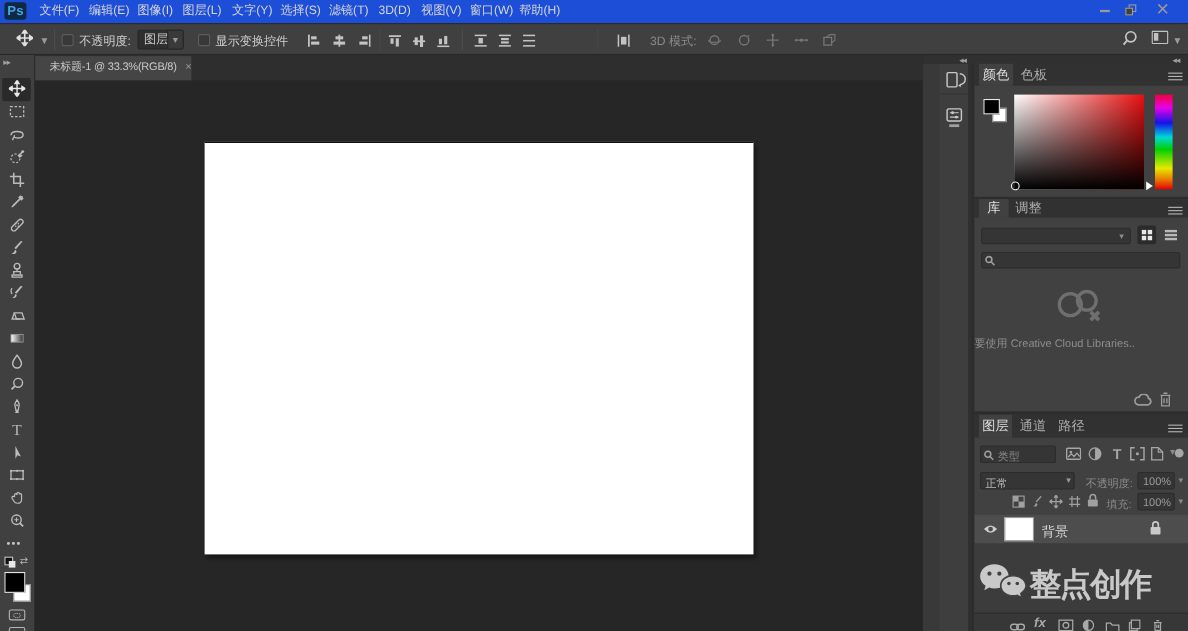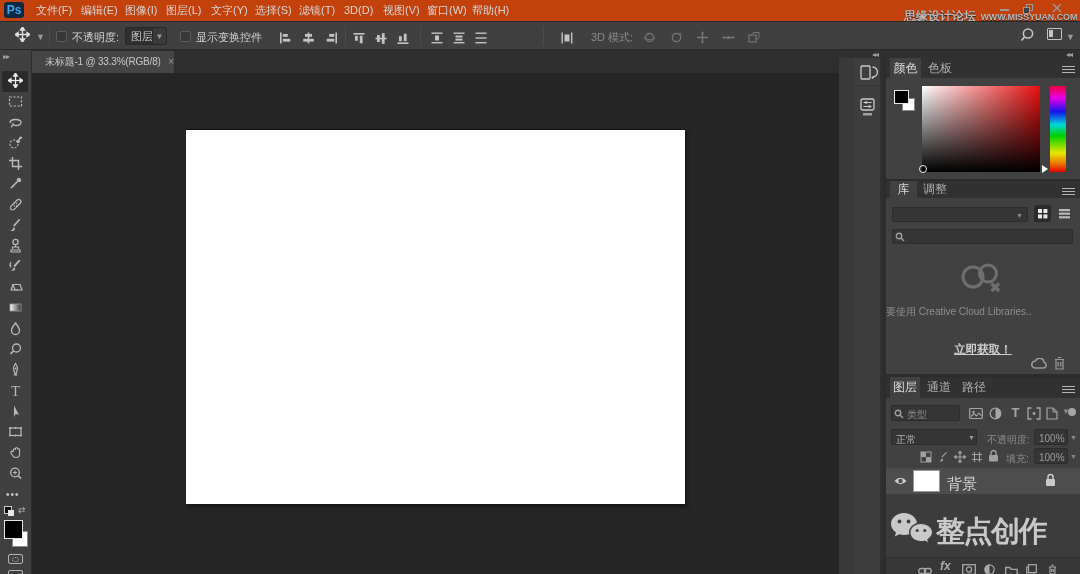--- a/index.html
+++ b/index.html
@@ -1,20 +1,20 @@
 <!DOCTYPE html>
 <html><head>
 <meta charset="utf-8">
 <style>
   * { margin:0; padding:0; box-sizing:border-box; }
   html,body { width:1080px; height:574px; overflow:hidden; background:#2c2c2c;
     font-family:"Liberation Sans", sans-serif; }
   #app { position:relative; width:1080px; height:574px; }
   
-  #menubar { position:absolute; left:0; top:0; width:1080px; height:21px; background:#c2410c; }
+  #menubar { position:absolute; left:0; top:0; width:1080px; height:21px; background:#1d4ed8; }
   #menubar .mi { position:absolute; top:0; height:21px; line-height:21px; font-size:11px; color:#d6d6d6; }
   #pslogo { position:absolute; left:4px; top:2px; width:20px; height:16px; border-radius:3px;
     background:#0d2a42; color:#42a3e8; font-size:12px; font-weight:bold; text-align:center; line-height:16px; }
   
   #wm1 { position:absolute; top:6px; left:904px; color:#b9b9b9; text-shadow:0 1px 1px #222;
          font-weight:bold; white-space:nowrap; }
   
   #optbar { position:absolute; left:0; top:21px; width:1080px; height:29px; background:#404040;
     border-top:1px solid #292929; border-bottom:1px solid #282828; }
   #optbar .t { position:absolute; font-size:11px; color:#cfcfcf; top:8px; }
@@ -65,21 +65,20 @@
     <div class="mi" style="left:383px">视图(V)</div>
     <div class="mi" style="left:427px">窗口(W)</div>
     <div class="mi" style="left:472px">帮助(H)</div>
     <div style="position:absolute; left:1000px; top:9px; width:9px; height:2px; background:#9a9a9a;"></div>
     <div style="position:absolute; left:1026px; top:4px; width:7px; height:7px; border:1px solid #9a9a9a;"></div>
     <div style="position:absolute; left:1023px; top:7px; width:7px; height:7px; border:1px solid #9a9a9a; background:#404040;"></div>
     <svg style="position:absolute; left:1052px; top:3px;" width="10" height="10" viewBox="0 0 10 10">
         <path d="M1 1 L9 9 M9 1 L1 9" stroke="#9a9a9a" stroke-width="1.4"></path>
       </svg>
   </div>
-  <div id="wm1"><span style="font-size:12px;">思缘设计论坛</span> <span style="font-size:9px;letter-spacing:-0.1px;">WWW.MISSYUAN.COM</span></div>
 
   <div id="optbar">
     <div style="position:absolute; left:15px; top:5px;">
       <svg width="15" height="15" viewBox="0 0 15 15">
         <g stroke="#e0e0e0" stroke-width="1.4" fill="#e0e0e0">
           <line x1="7.5" y1="1" x2="7.5" y2="14"></line>
             <line x1="1" y1="7.5" x2="14" y2="7.5"></line>
           <path d="M7.5 0 L5.5 3 h4 Z"></path>
             <path d="M7.5 15 L5.5 12 h4 Z"></path>
           <path d="M0 7.5 L3 5.5 v4 Z"></path>
@@ -439,21 +438,20 @@
         </svg>
 
       <svg style="position:absolute; left:73px; top:64px;" width="45" height="34" viewBox="0 0 45 34">
         <g fill="none" stroke="#6f6f6f" stroke-width="3">
           <circle cx="14" cy="15" r="10"></circle>
           <circle cx="29" cy="11.5" r="8.5"></circle>
           <path d="M32.5 21.5 l7.5 7.5 M40 21.5 l-7.5 7.5" stroke-width="3.4"></path>
         </g>
       </svg>
       <div style="position:absolute; left:0; top:107px; width:194px; text-align:left; color:#8e8e8e; font-size:10px;">要使用 Creative Cloud Libraries..</div>
-      <div style="position:absolute; left:0; top:144px; width:194px; text-align:center; color:#cfcfcf; font-size:11.5px; font-weight:bold; text-decoration:underline;">立即获取！</div>
       <svg style="position:absolute; left:145px; top:160px;" width="17" height="13" viewBox="0 0 17 13">
           <path d="M4 10 a3.5 3.5 0 0 1 0.5-7 a4.5 4.5 0 0 1 8.6 1.2 a3 3 0 0 1-0.4 5.8 Z" fill="none" stroke="#9a9a9a" stroke-width="1.6"></path>
         </svg>
       <svg style="position:absolute; left:168px; top:158px;" width="11" height="14" viewBox="0 0 11 14">
           <path d="M1 3.5 h9 M2 3.5 v9.5 h7 v-9.5 M3.7 1.5 h3.6 M4.2 6 v4.5 M6.8 6 v4.5" fill="none" stroke="#9a9a9a" stroke-width="1.2"></path>
         </svg>
     </div>
     <div class="gap" style="top:316px; height:3px; left:0; width:194px;"></div>
 
     <div class="ptabs" style="top:319px; height:21px;">
@@ -542,21 +540,21 @@
       <div class="well" style="left:148px; top:50px; width:34px; height:16px;"></div>
       <div style="position:absolute; left:153px; top:54px; font-size:10px; color:#9a9a9a;">100%</div>
       <div style="position:absolute; left:184px; top:55px; font-size:7px; color:#8a8a8a;">▼</div>
 
       <div style="position:absolute; left:0px; top:70px; width:194px; height:26px; background:#4d4d4d;"></div>
       <svg style="position:absolute; left:8px; top:78px;" width="13" height="10" viewBox="0 0 13 10">
           <path d="M0.5 5 Q6.5 -1.5 12.5 5 Q6.5 11.5 0.5 5 Z" fill="#cfcfcf"></path>
           <circle cx="6.5" cy="5" r="2.2" fill="#4d4d4d"></circle>
         </svg>
       <div style="position:absolute; left:27px; top:72px; width:27px; height:22px; background:#fff; border:1px solid #999;"></div>
-      <div style="position:absolute; left:61px; top:77px; font-size:15px; color:#d5d5d5;">背景</div>
+      <div style="position:absolute; left:61px; top:77px; font-size:12px; color:#d5d5d5;">背景</div>
       <svg style="position:absolute; left:159px; top:75px;" width="11" height="14" viewBox="0 0 11 14">
           <rect x="1" y="6" width="9" height="7" rx="1" fill="#c9c9c9"></rect>
           <path d="M3 6 V4 a2.5 2.5 0 0 1 5 0 V6" fill="none" stroke="#c9c9c9" stroke-width="1.5"></path>
         </svg>
 
       <div style="position:absolute; left:0; top:96px; width:194px; height:63px; background:#3c3c3c;"></div>
 
       <div style="position:absolute; left:0; top:159px; width:194px; height:17px; background:#373737; border-top:1px solid #2d2d2d;" id="lfooter">
           <div style="position:absolute;left:32px;top:4px;"><svg width="14" height="10" viewBox="0 0 14 10">
               <g fill="none" stroke="#a9a9a9" stroke-width="1.3">

